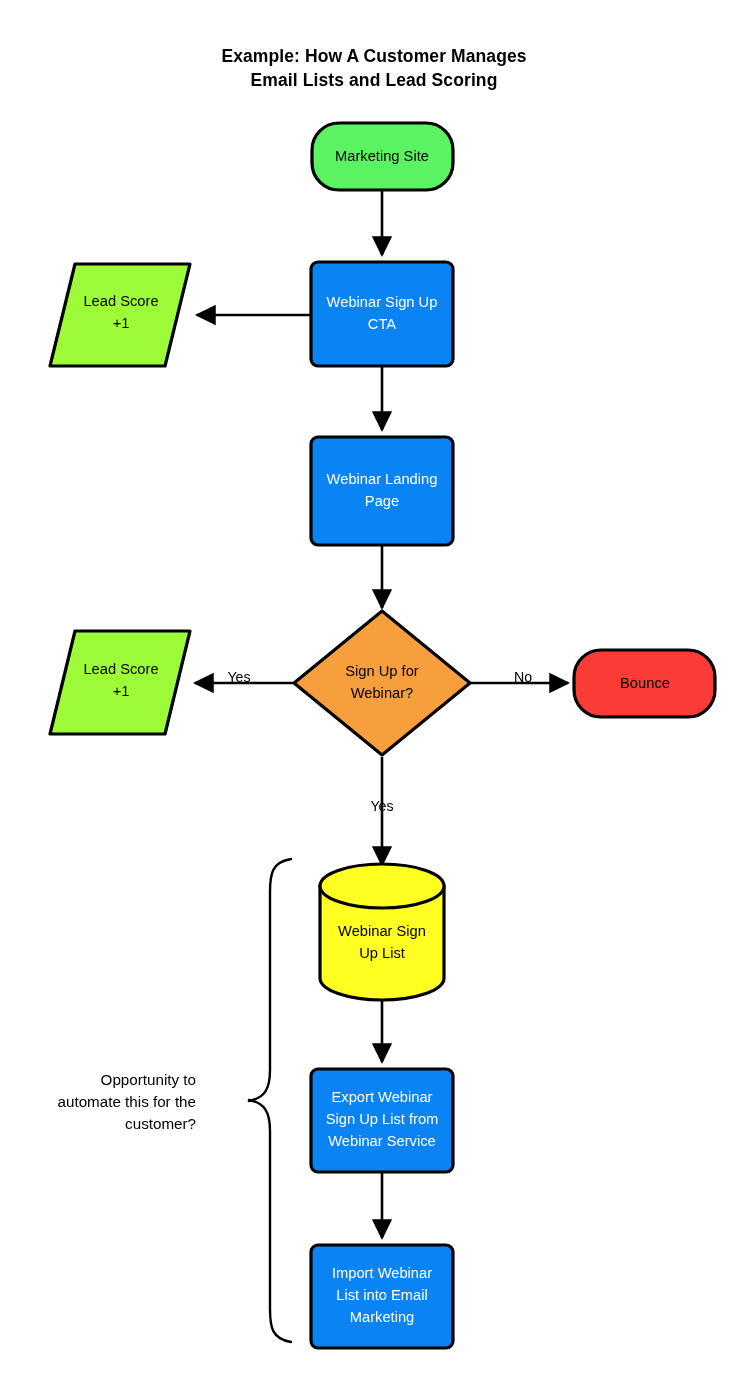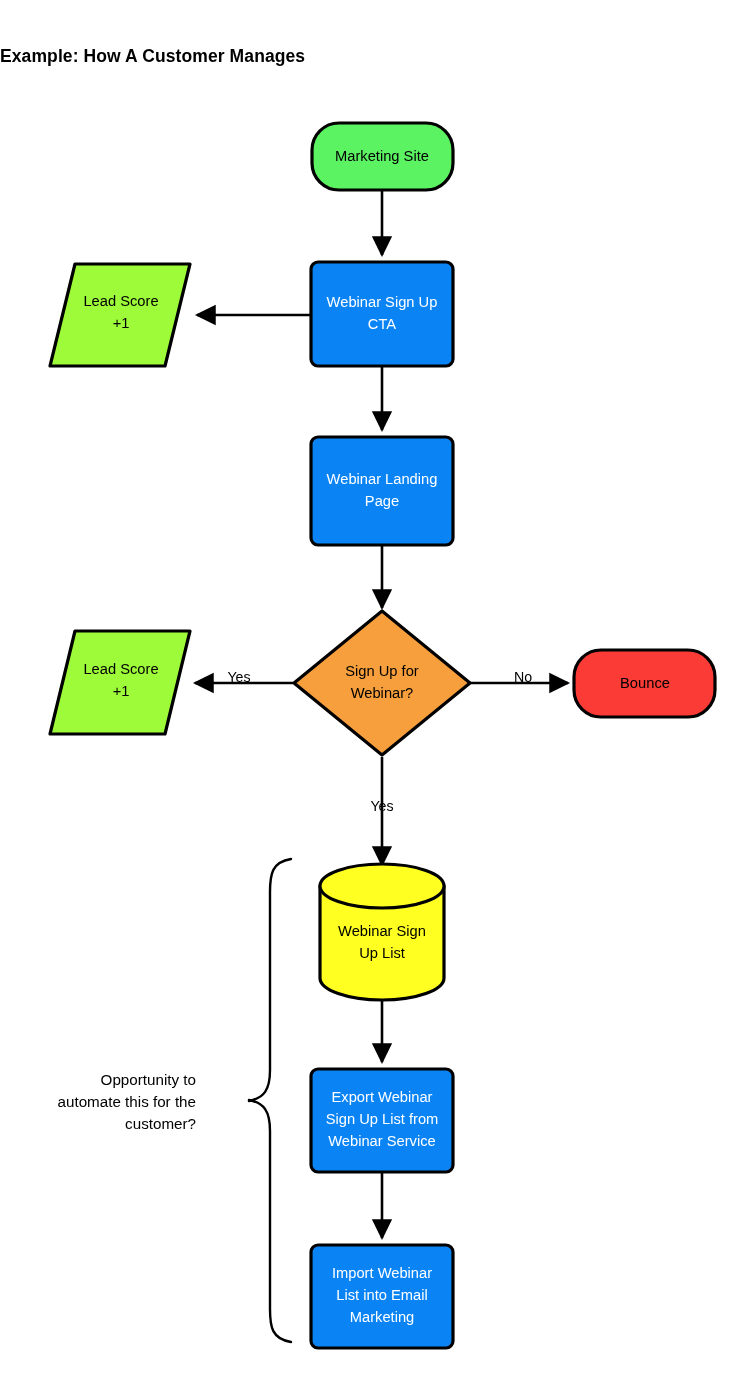--- a/index.html
+++ b/index.html
@@ -19,21 +19,21 @@
     left: 0;
     top: 0;
     width: 750px;
     height: 1385px;
   }
   .chart-title {
     position: absolute;
     left: 0;
     top: 44px;
     width: 748px;
-    text-align: left;
+    text-align: center;
     font-size: 17.5px;
     font-weight: bold;
     color: #000000;
     line-height: 24px;
     letter-spacing: 0.1px;
   }
   svg.flow-svg {
     position: absolute;
     left: 0;
     top: 0;
@@ -79,20 +79,21 @@
     text-anchor: end;
   }
 </style>
 </head>
 <body>
 
 <div id="flowchart-root">
 
   <div class="chart-title">
     <div>Example: How A Customer Manages</div>
+    <div>Email Lists and Lead Scoring</div>
   </div>
 
   <svg class="flow-svg" viewBox="0 0 750 1385" xmlns="http://www.w3.org/2000/svg">
     <defs>
       <marker id="arrowhead" markerWidth="9" markerHeight="9" refX="7.2" refY="4.5" orient="auto" markerUnits="strokeWidth">
         <path d="M0,0.6 L8,4.5 L0,8.4 Z" fill="#000000"></path>
       </marker>
     </defs>
 
     <g>

